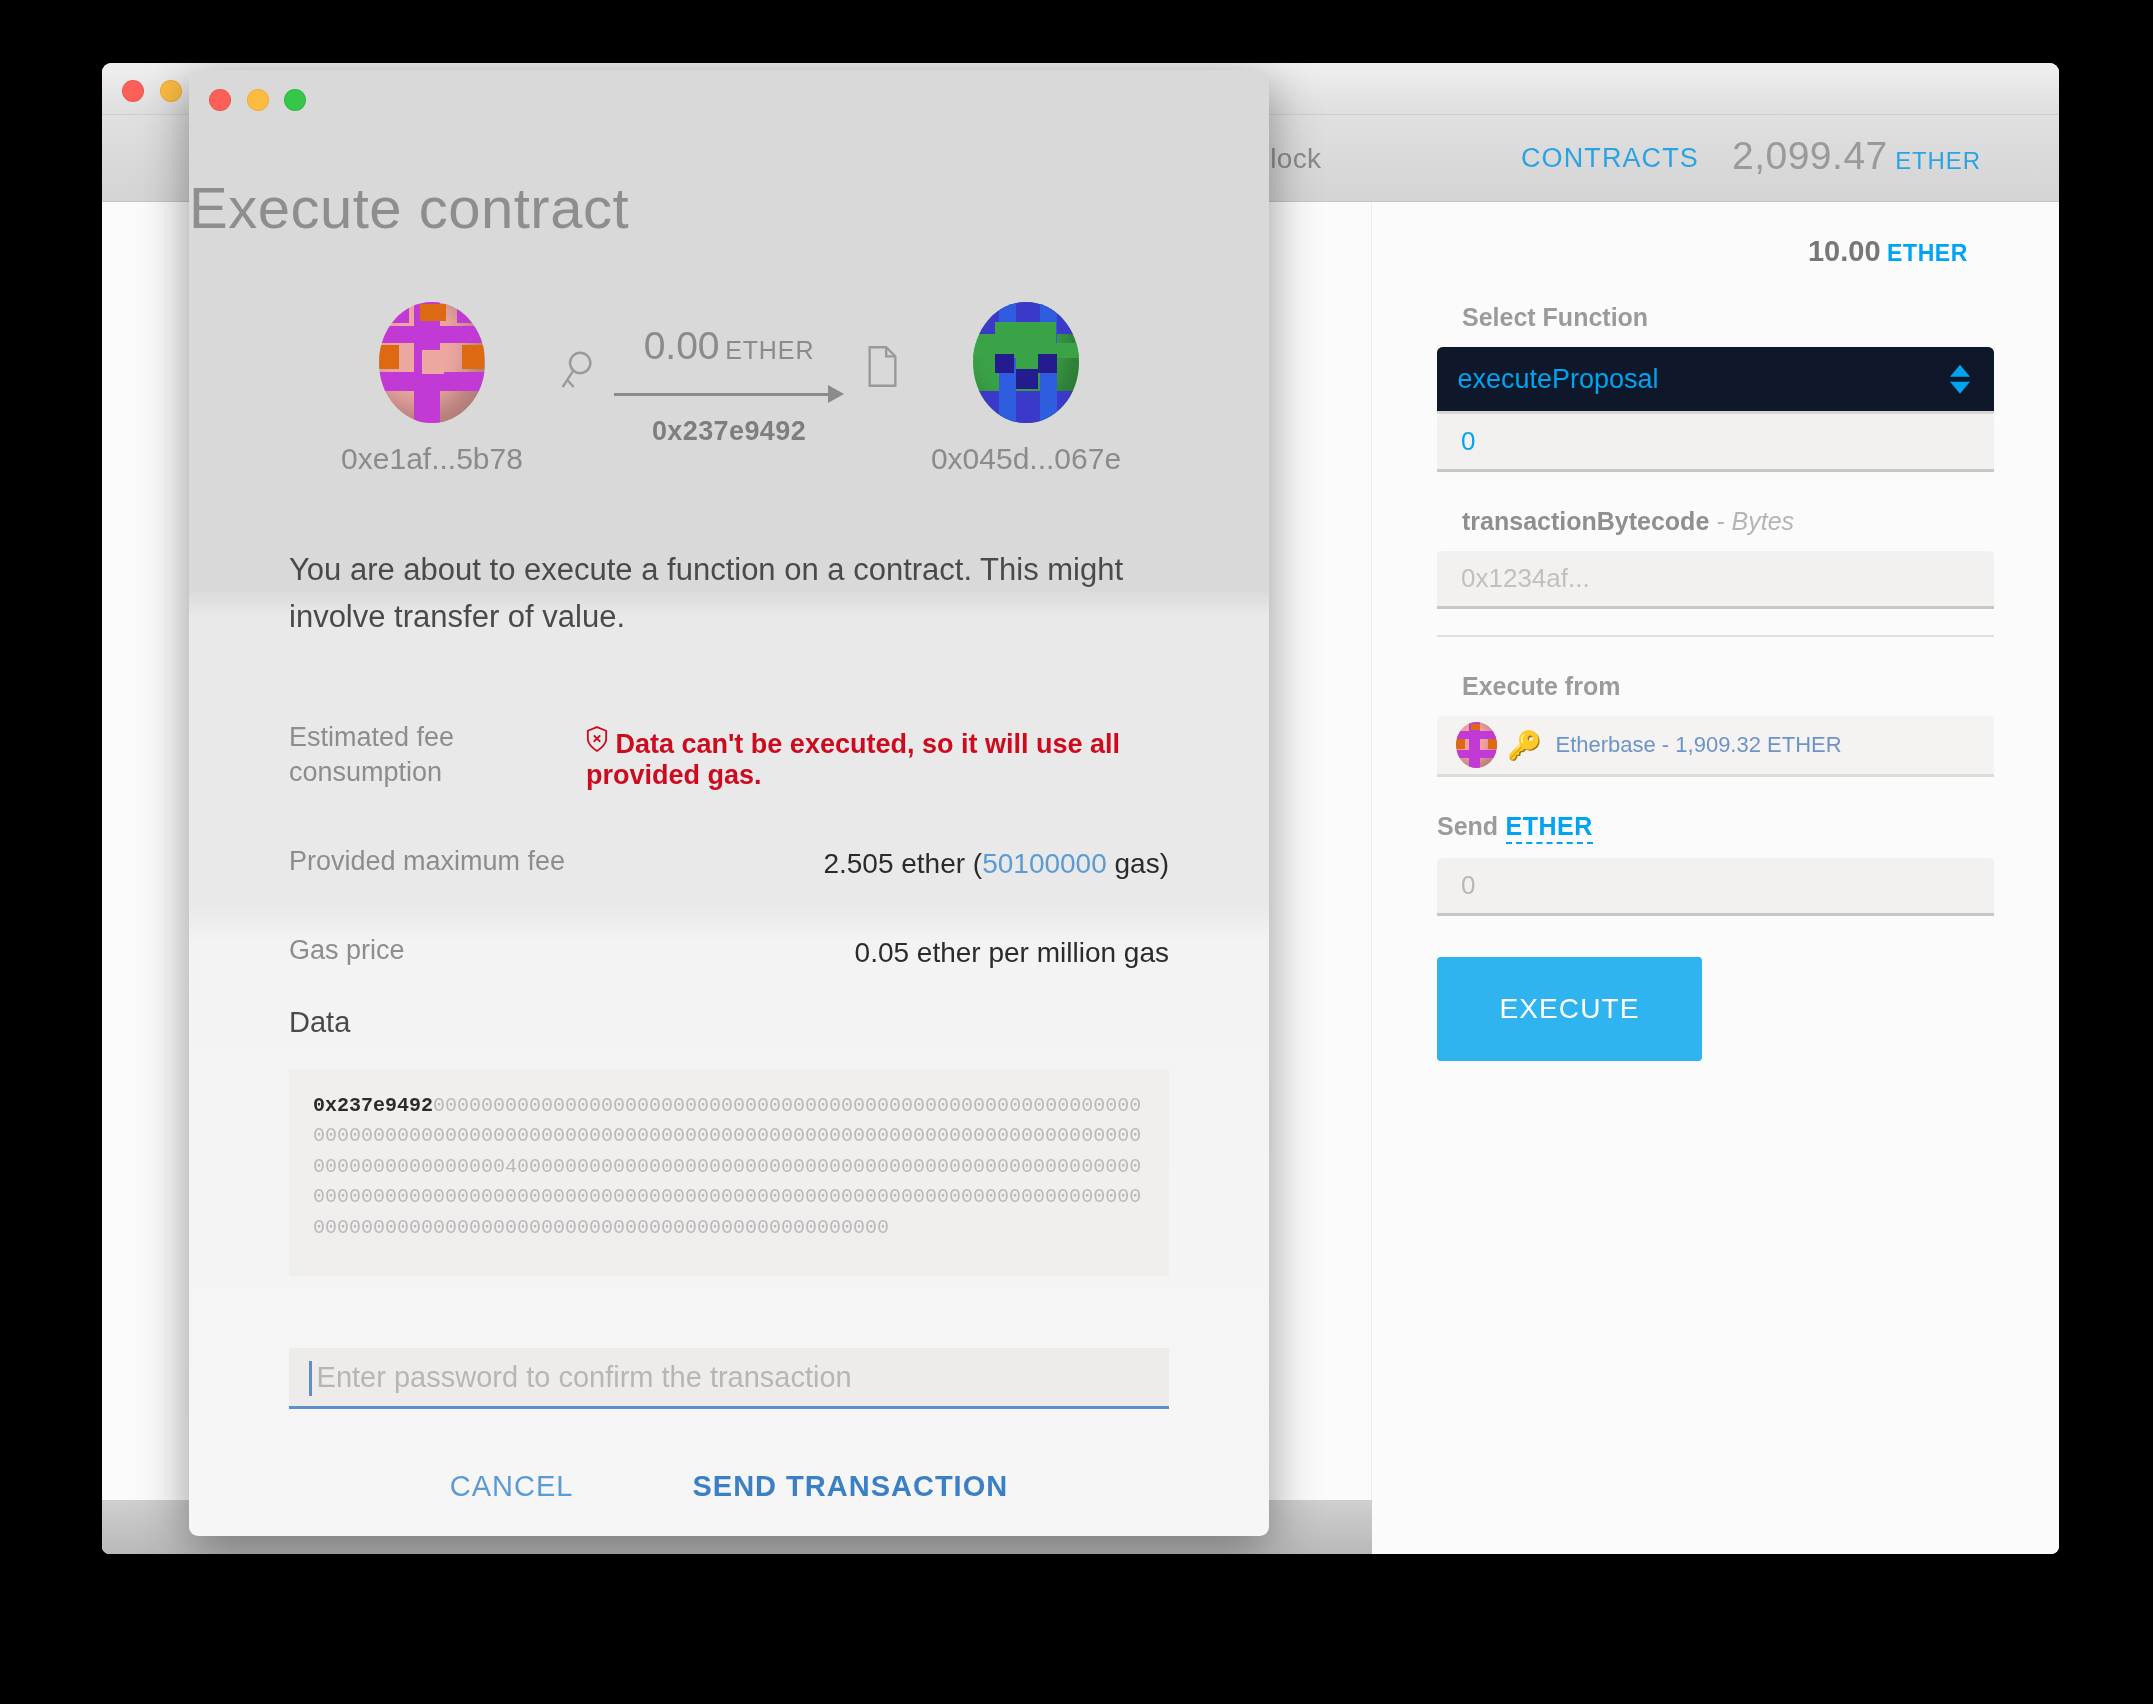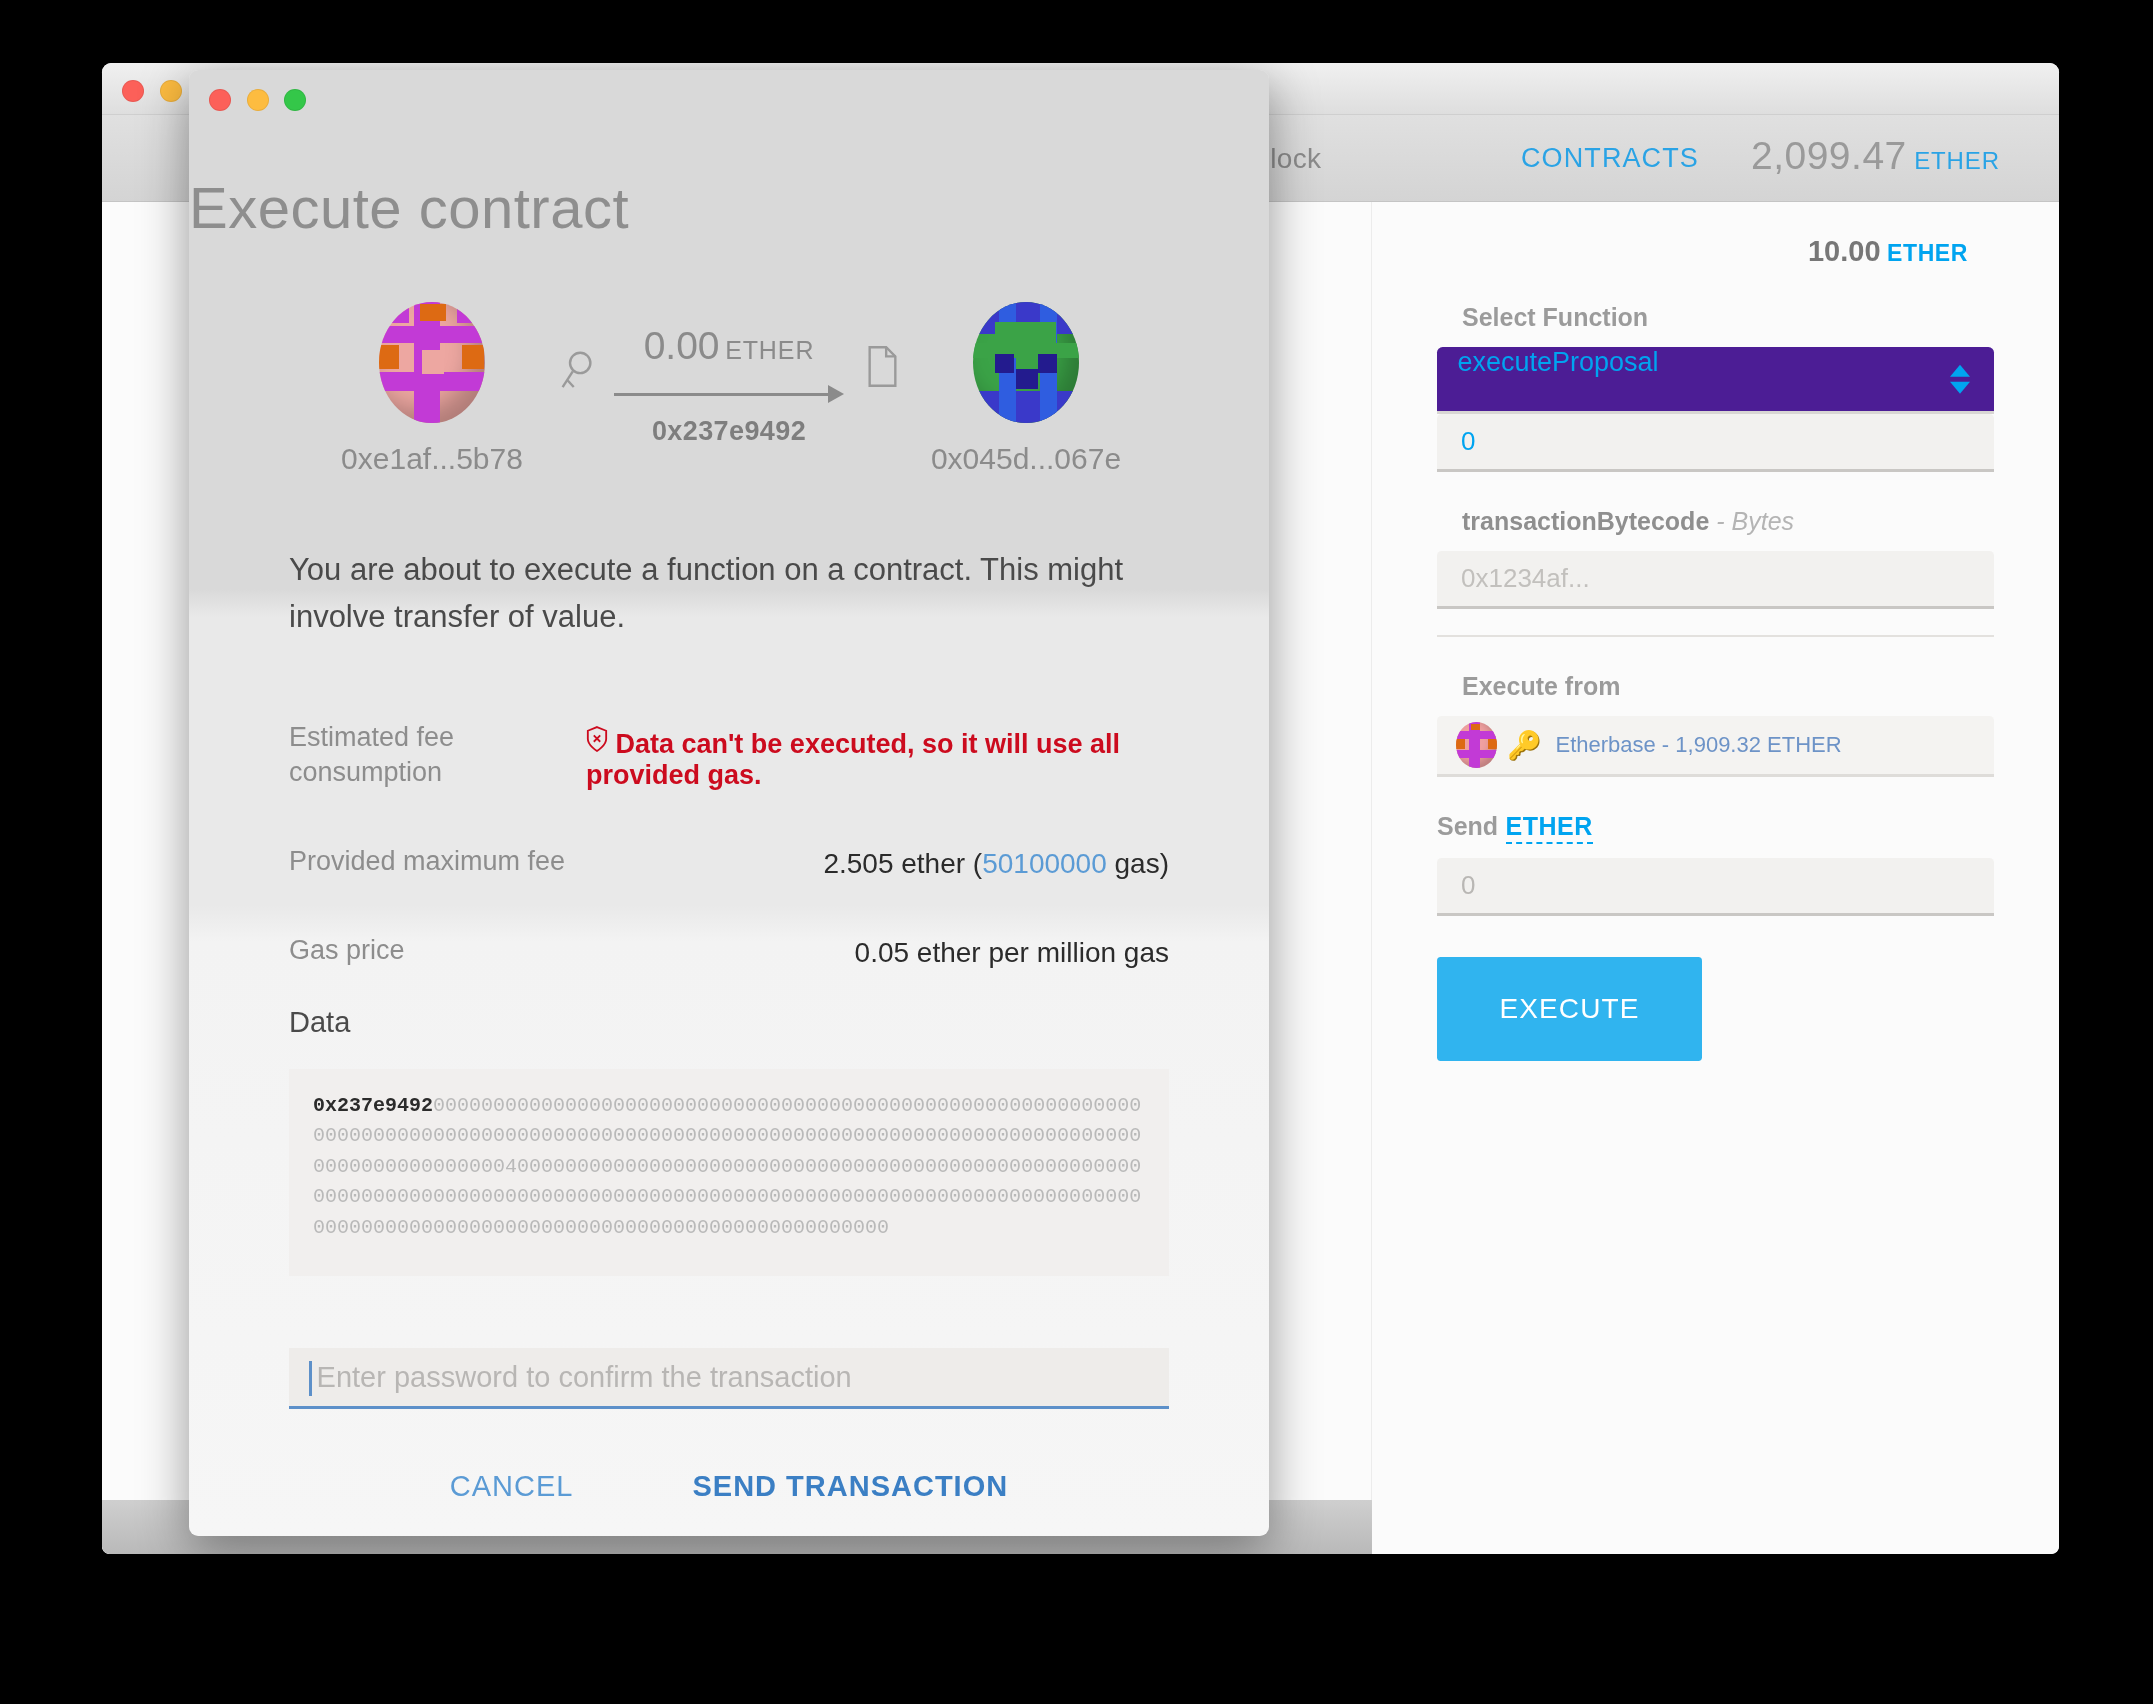--- a/index.html
+++ b/index.html
@@ -38,21 +38,21 @@
   #bg-latestblock {
     position:absolute; left: 1122px; top: 28px;
     font-size: 28px; color:#8b8b8b; font-weight:300; letter-spacing:0.3px;
     white-space: nowrap;
   }
   #bg-contracts {
     position:absolute; left: 1419px; top: 28px;
     font-size: 27px; color:#2aa3e5; font-weight:400; letter-spacing: 1.1px;
   }
   #bg-balance {
-    position:absolute; right: 59px; top: 18.6px;
+    position:absolute; right: 78px; top: 18.6px;
     white-space: nowrap;
     margin-left: 43px;
   }
   #bg-balance .num { font-size: 39px; color:#9a9a9a; font-weight:300; letter-spacing:0.5px; }
   #bg-balance .unit { font-size: 24px; color:#2aa3e5; font-weight:400; letter-spacing:0.9px; margin-left:7.4px;}
 
   
   #bg-body {
     position:absolute; left:0; top:139px; width:100%; bottom:0;
     background: #fbfbfb;
@@ -73,25 +73,25 @@
 
   .cp-label {
     font-size: 25px; color:#9b9b9b; font-weight:700;
     margin-top: 35px; margin-bottom: 15px; margin-left: 25px;
   }
   .cp-label .light { color:#b4b4b4; font-weight:400; font-style: italic; }
   .cp-label .norm  { font-weight:700; color:#8f8f8f; }
 
   .cp-select {
     position: relative;
-    background:#4c1d95;
+    background:#0f172a;
     border-bottom: 3.7px solid #d8d6d3;
     border-radius: 5.6px 5.6px 0 0;
     height: 67px;
-    display:flex; 
+    display:flex; align-items:center;
     padding: 0 20.4px;
   }
   .cp-select .val { font-size: 27px; color:#00a4f0; }
   .cp-select .spinner {
     position:absolute; right: 24px; top: 50%; transform: translateY(-50%);
     display:flex; flex-direction:column; gap:4.6px;
   }
   .tri-up { width:0;height:0;border-left:10.2px solid transparent;border-right:10.2px solid transparent;border-bottom:12px solid #00a4f0; }
   .tri-dn { width:0;height:0;border-left:10.2px solid transparent;border-right:10.2px solid transparent;border-top:12px solid #00a4f0; }
 

